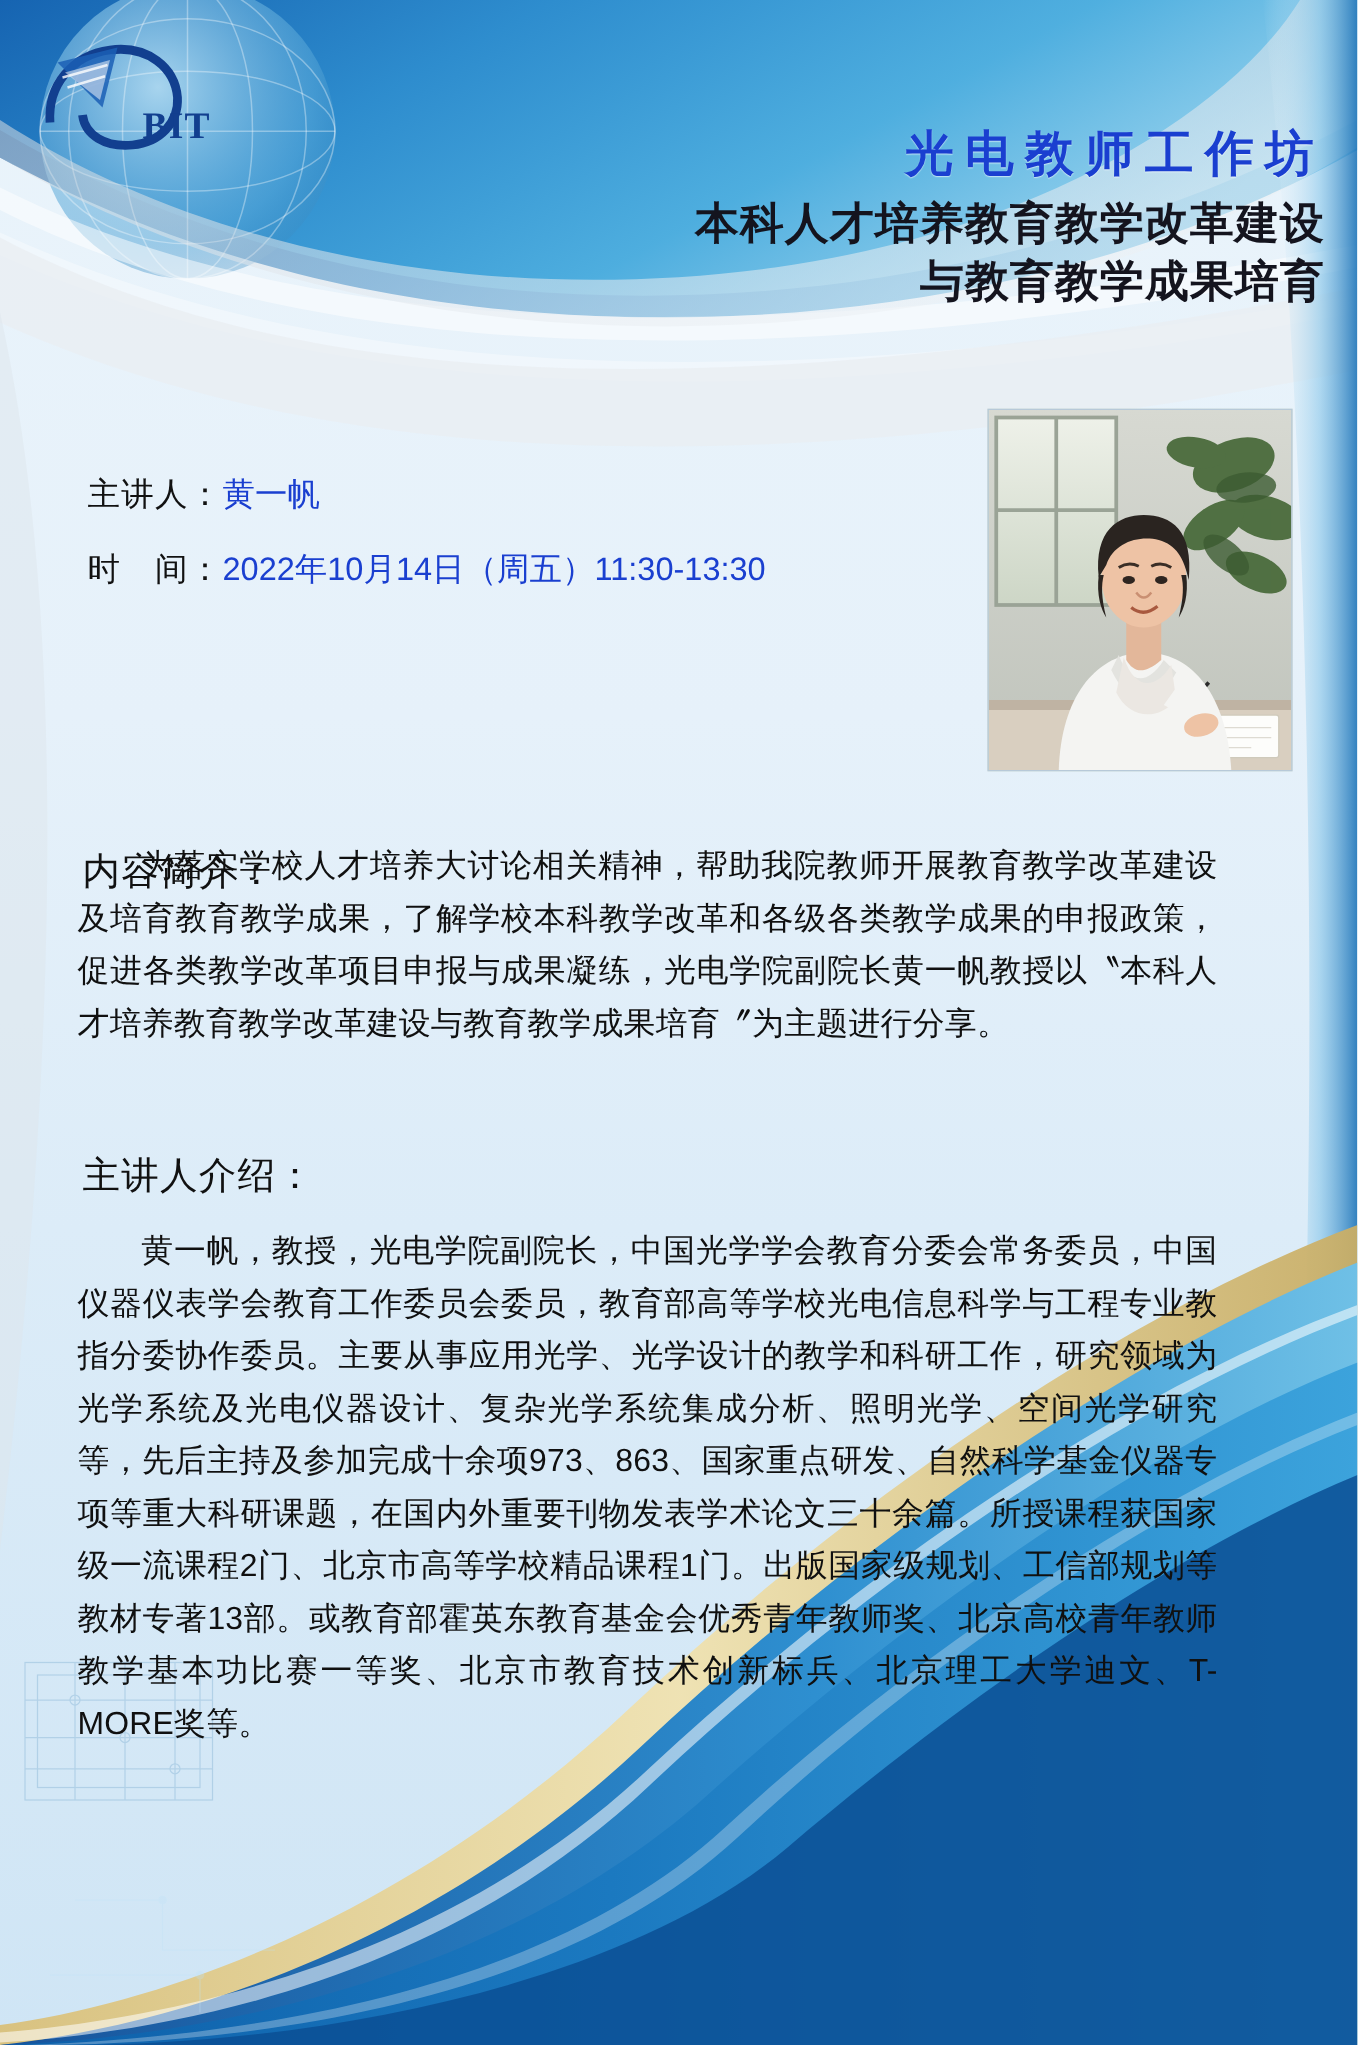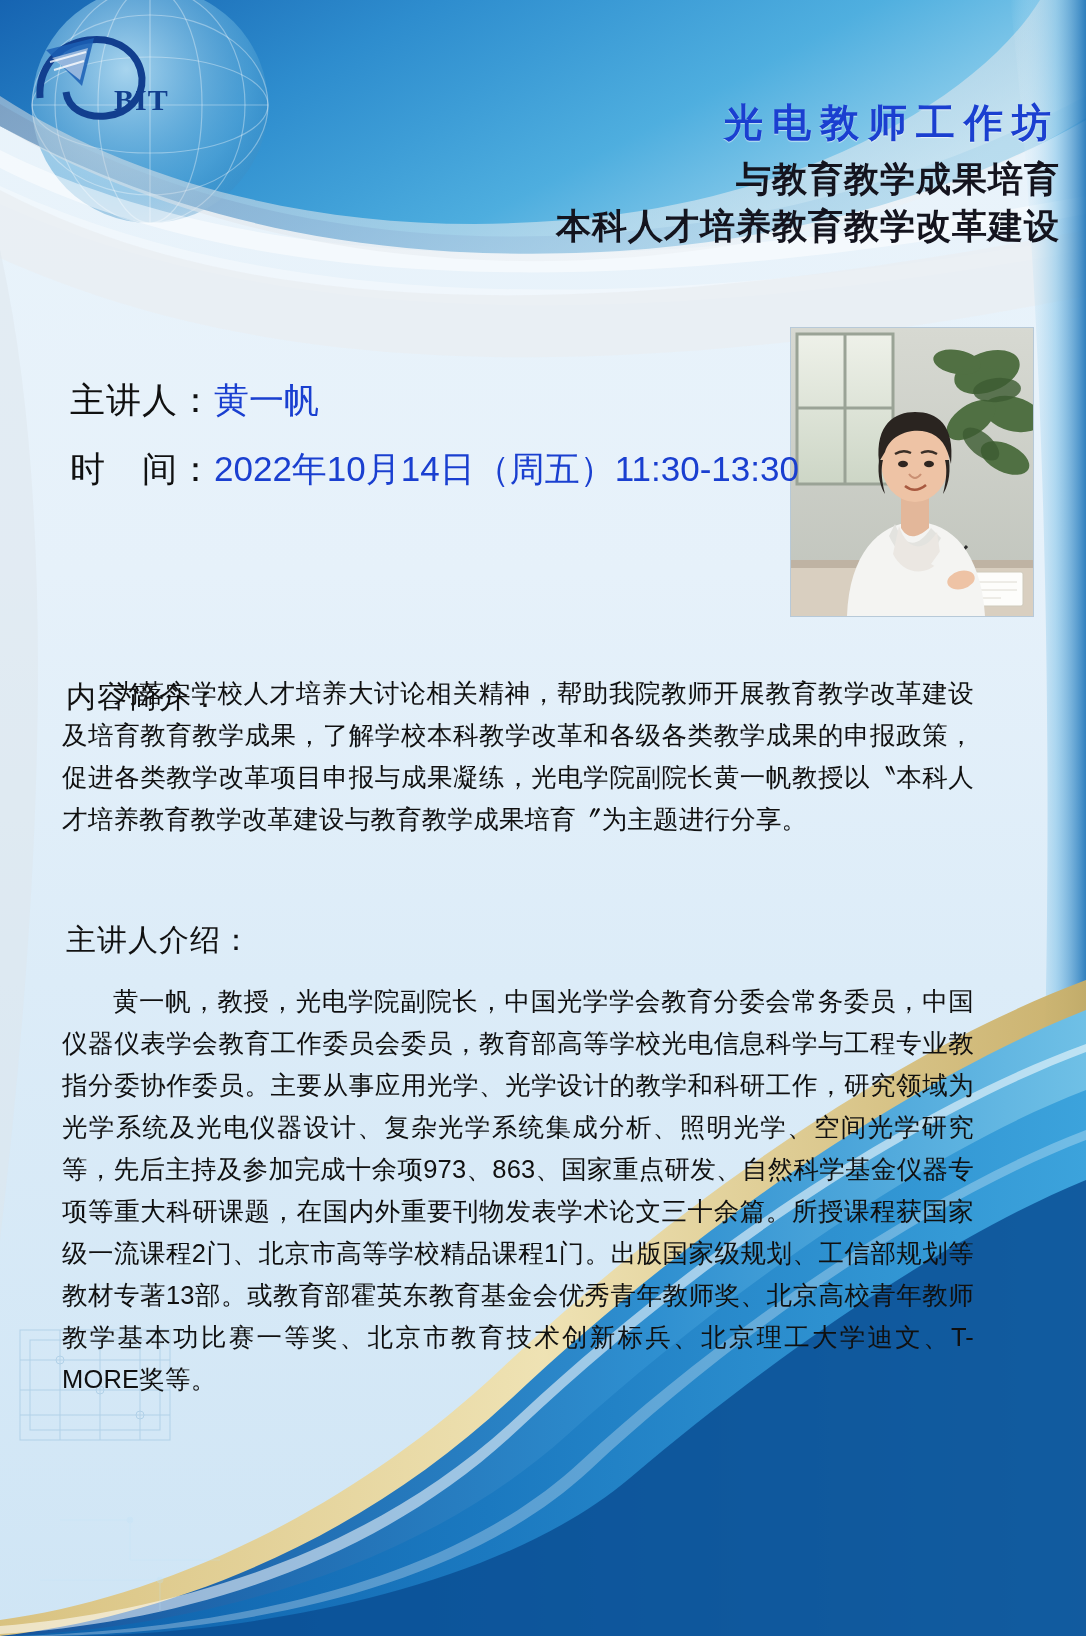--- a/index.html
+++ b/index.html
@@ -87,21 +87,21 @@
   .photo-svg { display: block; width: 100%; height: 100%; }
 
   
   .info-block {
     position: absolute;
     left: 70px;
     top: 382px;
     width: 700px;
   }
   .info-row {
-    font-size: 35px;
+    font-size: 26px;
     line-height: 1.0;
     margin-bottom: 34px;
     white-space: nowrap;
     color: #1a1a1a;
   }
   .info-label {
     color: #111111;
     letter-spacing: 1px;
   }
   .info-value {
@@ -253,22 +253,22 @@
           <path d="M30,30 L66,20 L58,52 Z" fill="#ffffff" opacity="0.5"></path>
           <line x1="28" y1="34" x2="64" y2="24" stroke="#ffffff" stroke-width="2" opacity="0.8"></line>
           <line x1="32" y1="42" x2="62" y2="33" stroke="#ffffff" stroke-width="2" opacity="0.8"></line>
         </g>
         <text x="92" y="82" font-family="Liberation Serif, serif" font-size="30" font-weight="bold" fill="#123f8f" letter-spacing="1">BIT</text>
       </svg>
     </div>
 
     <div class="title-block">
       <div class="title-main">光电教师工作坊</div>
+      <div class="title-sub">本科人才培养教育教学改革建设</div>
       <div class="title-sub">与教育教学成果培育</div>
-      <div class="title-sub">本科人才培养教育教学改革建设</div>
     </div>
   </div>
 
   <div class="photo-frame">
     <svg class="photo-svg" viewBox="0 0 242 288" preserveAspectRatio="xMidYMid slice">
       <defs>
         <linearGradient id="wallG" x1="0" y1="0" x2="0" y2="1">
           <stop offset="0%" stop-color="#d7d9d2"></stop>
           <stop offset="100%" stop-color="#bfc3bb"></stop>
         </linearGradient>

